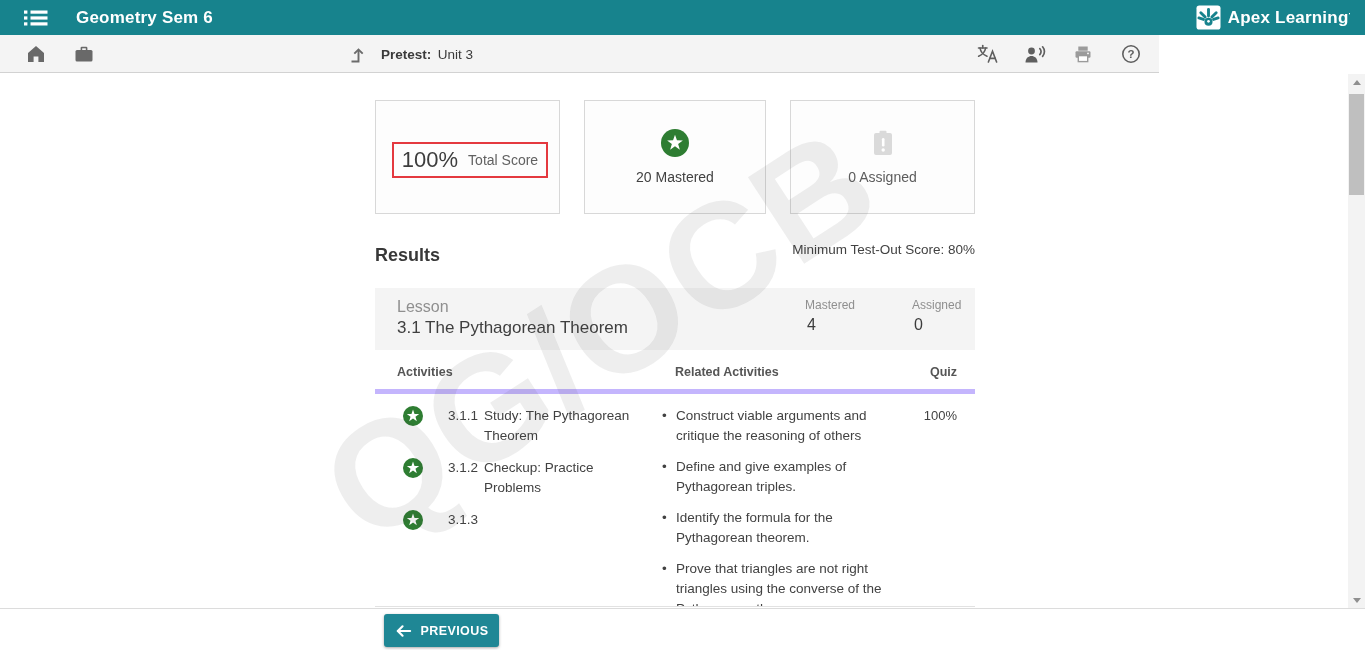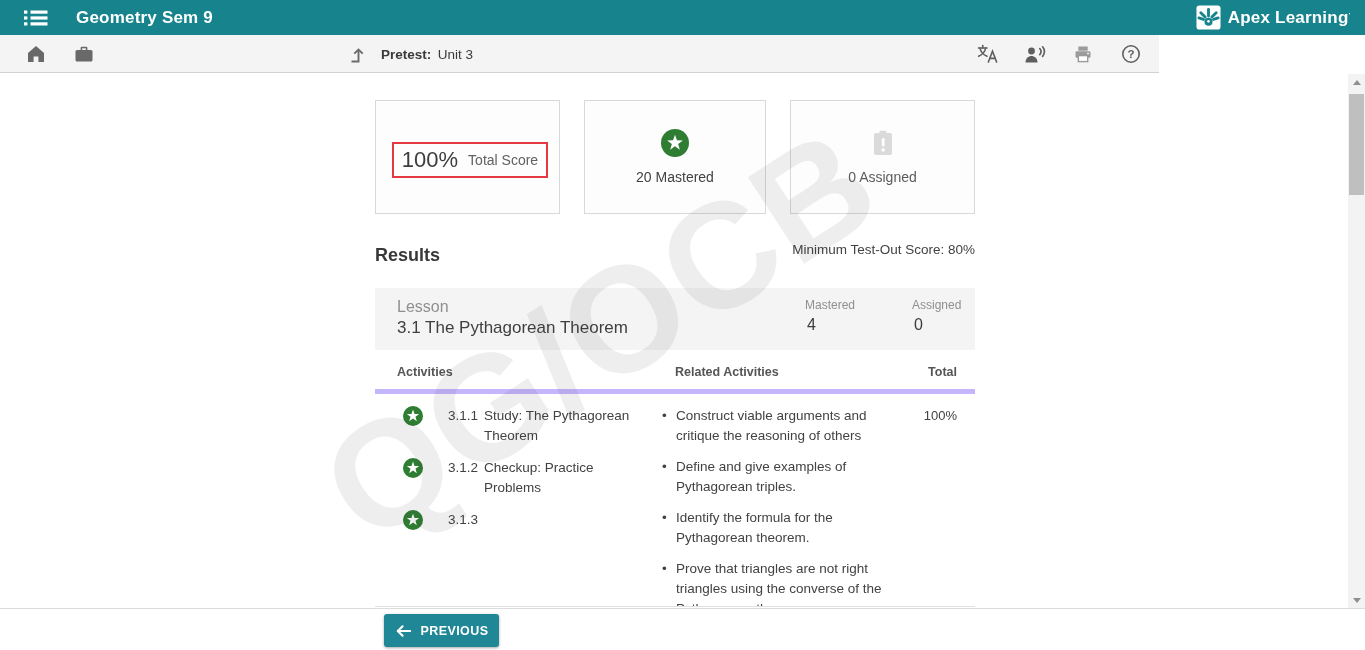--- a/index.html
+++ b/index.html
@@ -90,21 +90,21 @@
         <g fill="#ffffff">
           <rect x="0" y="2.5" width="3.4" height="3.2"></rect>
             <rect x="6.5" y="2.5" width="17" height="3.2"></rect>
           <rect x="0" y="8.4" width="3.4" height="3.2"></rect>
             <rect x="6.5" y="8.4" width="17" height="3.2"></rect>
           <rect x="0" y="14.3" width="3.4" height="3.2"></rect>
             <rect x="6.5" y="14.3" width="17" height="3.2"></rect>
         </g>
       </svg>
     </div>
-    <div class="appbar-title">Geometry Sem 9</div>
+    <div class="appbar-title">Geometry Sem 6</div>
     <div class="brand">
       <svg width="25" height="25" viewBox="0 0 26 26">
         <rect x="0.5" y="0.5" width="25" height="25" rx="3" fill="#ffffff"></rect>
         <g stroke="#17838d" stroke-width="3" stroke-linecap="round">
           <line x1="13" y1="11.5" x2="13" y2="4.5"></line>
           <line x1="9.5" y1="12.5" x2="5" y2="8"></line>
           <line x1="16.5" y1="12.5" x2="21" y2="8"></line>
           <line x1="7.8" y1="15" x2="3" y2="13.5"></line>
           <line x1="18.2" y1="15" x2="23" y2="13.5"></line>
         </g>
@@ -216,21 +216,21 @@
       <div class="lesson-title">3.1 The Pythagorean Theorem</div>
       <div class="mast-lab">Mastered</div>
       <div class="mast-val">4</div>
       <div class="asgn-lab">Assigned</div>
       <div class="asgn-val">0</div>
     </div>
 
     <div class="tbl-head">
       <div class="th th-act">Activities</div>
       <div class="th th-obj">Related Activities</div>
-      <div class="th th-score">Total</div>
+      <div class="th th-score">Quiz</div>
     </div>
 
     <div class="col-acts">
       <div class="act-row">
         <svg class="act-star" width="22" height="22" viewBox="0 0 22 22">
           <circle cx="11" cy="11" r="10" fill="#2e7d32"></circle>
           <polygon points="11,4.5 12.53,8.9 17.18,8.99 13.47,11.8 14.82,16.26 11,13.6 7.18,16.26 8.53,11.8 4.82,8.99 9.47,8.9" fill="#ffffff"></polygon>
         </svg>
         <span class="act-code">3.1.1</span>
         <span class="act-title">Study: The Pythagorean Theorem</span>

